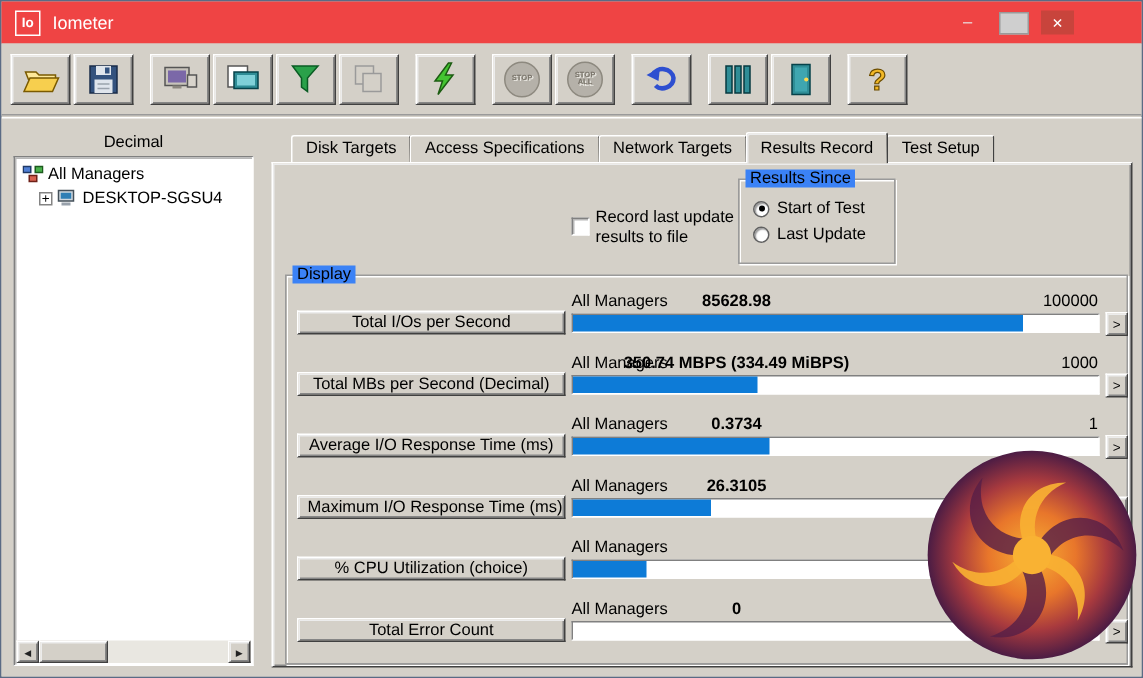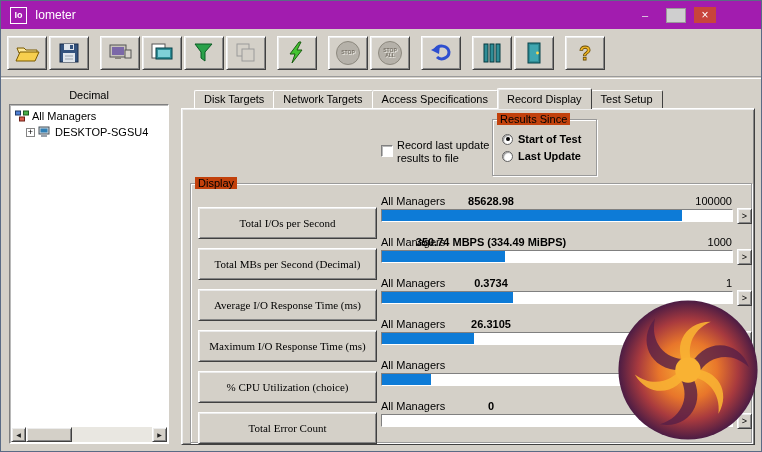--- a/index.html
+++ b/index.html
@@ -5,21 +5,21 @@
   * { box-sizing: border-box; }
   html,body { margin:0; padding:0; }
   body {
     width:762px; height:452px; overflow:hidden; position:relative;
     font-family:"Liberation Sans", sans-serif; font-size:11px; color:#000;
     background:#d4d0c8;
   }
   .window { position:absolute; inset:0; border:1px solid #5a6b85; background:#d4d0c8; }
 
   
-  .titlebar { position:absolute; top:0; left:0; right:0; height:28px; background:#a21caf; display:flex; align-items:center; color:#fff; }
+  .titlebar { position:absolute; top:0; left:0; right:0; height:28px; background:#ef4444; display:flex; align-items:center; color:#fff; }
   .logo-box { width:17px; height:17px; border:1px solid #fff; margin:0 8px 0 9px; display:flex; align-items:center; justify-content:center; font-size:9px; font-weight:bold; color:#fff; }
   .title-text { font-size:12px; color:#fff; }
   .win-controls { position:absolute; right:45px; top:0; height:28px; display:flex; align-items:center; }
   .win-btn { width:26px; height:18px; margin-left:8px; display:flex; align-items:center; justify-content:center; font-size:11px; color:#e8e8e8; cursor:default; }
   .win-btn.max { background:#cfcfcf; width:20px; height:15px; border:1px solid #9a9a9a; }
   .win-btn.close { background:#c8443c; width:22px; height:16px; color:#fff; font-size:12px; }
 
   
   .bevel-out { background:#d4d0c8; border:1px solid; border-color:#ffffff #404040 #404040 #ffffff; box-shadow: inset 1px 1px 0 #ececec, inset -1px -1px 0 #868686; }
   .bevel-in  { background:#ffffff; border:1px solid; border-color:#808080 #ffffff #ffffff #808080; box-shadow: inset 1px 1px 0 #b8b8b8; }
@@ -53,36 +53,36 @@
   .tab { height:18px; line-height:17px; padding:0 9px; background:#d4d0c8; border:1px solid #404040; border-bottom:none; border-top-color:#fff; border-left-color:#fff; border-radius:2px 2px 0 0; margin-right:-1px; white-space:nowrap; }
   .tab.active { height:21px; line-height:20px; z-index:4; position:relative; margin-bottom:-1px; box-shadow: inset 1px 1px 0 #ececec; }
   .tab-panel { position:absolute; left:180px; top:30px; width:574px; bottom:6px; z-index:2; }
 
   
   .drag-text { position:absolute; left:6px; top:18px; width:195px; text-align:center; line-height:13.5px; }
   .checkbox { position:absolute; left:199px; top:36px; width:12px; height:12px; }
   .check-label { position:absolute; left:215px; top:30px; width:102px; line-height:13px; }
 
   .group { position:absolute; border:1px solid #9a9a9a; box-shadow: inset 1px 1px 0 #ffffff, 1px 1px 0 #ffffff; }
-  .legend { position:absolute; top:-7px; left:4px; background:#c2410c; padding:0 3px; white-space:nowrap; }
+  .legend { position:absolute; top:-7px; left:4px; background:#3b82f6; padding:0 3px; white-space:nowrap; }
   .group.rs { left:310px; top:10px; width:105px; height:57px; }
   .group.uf { left:422px; top:10px; width:146px; height:57px; }
-  .radio-row { position:absolute; left:9px; display:flex; align-items:center;font-weight:bold; }
+  .radio-row { position:absolute; left:9px; display:flex; align-items:center; }
   .radio-row.r0 { top:13px; } .radio-row.r1 { top:30px; }
   .radio { width:11px; height:11px; border-radius:50%; border:1px solid #606060; background:#fff; margin-right:5px; position:relative; box-shadow: inset 1px 1px 1px #9a9a9a; }
   .radio.checked::after { content:""; position:absolute; left:2.5px; top:2.5px; width:4px; height:4px; border-radius:50%; background:#000; }
 
   .combo { position:absolute; left:30px; top:25px; width:78px; height:20px; background:#fff; border:1px solid; border-color:#808080 #fff #fff #808080; box-shadow: inset 1px 1px 0 #b8b8b8; display:flex; }
   .combo-val { flex:1; padding:2px 4px; }
   .combo-btn { width:16px; height:16px; margin:0; font-size:7px; display:flex; align-items:center; justify-content:center; color:#222; }
 
   .group.display-group { left:8px; top:74px; width:562px; height:260px; }
   #rows { position:absolute; left:0; right:0; top:8px; }
   .drow { position:relative; height:41px; }
-  .metric-btn { position:absolute; left:7px; top:15px; width:179px; height:32px; font-family:Liberation Serif, serif; font-size:11px; white-space:nowrap; overflow:hidden; }
+  .metric-btn { position:absolute; left:7px; top:15px; width:179px; height:16px; font-family:Liberation Sans, sans-serif; font-size:11px; white-space:nowrap; overflow:hidden; }
   .drow .scope { position:absolute; left:190px; top:3px; }
   .drow .val   { position:absolute; left:150px; top:3px; width:300px; text-align:center;font-weight:bold; }
   .drow .maxv  { position:absolute; left:241px; top:3px; width:300px; text-align:right; }
   .track { position:absolute; left:190px; top:17px; width:352px; height:13px; background:#fff; border:1px solid; border-color:#808080 #ffffff #ffffff #808080; }
   .fill { height:100%; }
   .expand { position:absolute; left:546px; top:16px; width:15px; height:16px; font-size:9px; padding:0; line-height:12px; font-family:"Liberation Sans",sans-serif; }
 
   button { cursor:default; }
   button.bevel-out { outline:none; }
 
@@ -222,23 +222,23 @@
       <div class="topo-scroll">
         <div class="sb-btn bevel-out">◀</div>
         <div class="sb-thumb bevel-out"></div>
         <div class="sb-track"></div>
         <div class="sb-btn bevel-out">▶</div>
       </div>
     </div>
 
     <div class="tabs">
       <div class="tab">Disk Targets</div>
+      <div class="tab">Access Specifications</div>
       <div class="tab">Network Targets</div>
-      <div class="tab">Access Specifications</div>
-      <div class="tab active">Record Display</div>
+      <div class="tab active">Results Record</div>
       <div class="tab">Test Setup</div>
     </div>
 
     <div class="tab-panel bevel-out">
 
 
       <span class="checkbox bevel-in"></span>
       <div class="check-label">Record last update results to file</div>
 
       <div class="group rs">

